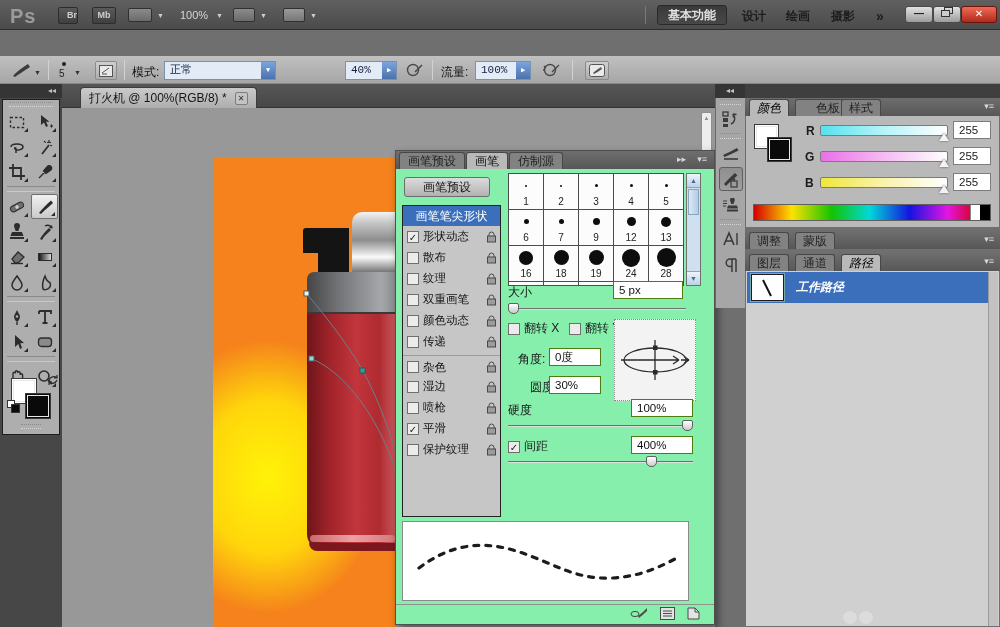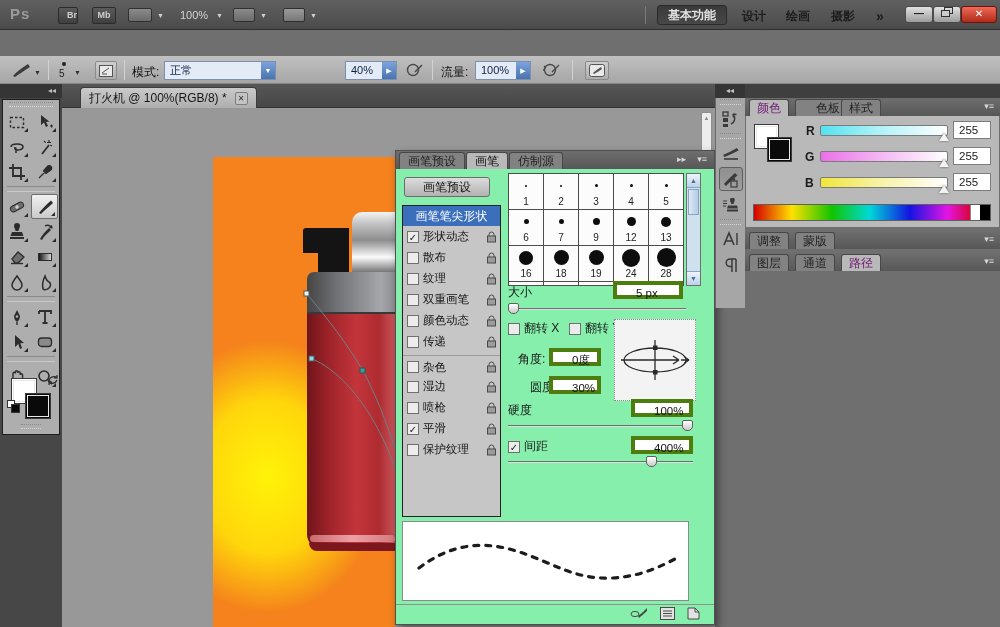--- a/index.html
+++ b/index.html
@@ -3,39 +3,39 @@
 <meta charset="utf-8">
 <style>
   * { margin:0; padding:0; box-sizing:border-box; }
   html,body { width:1000px; height:627px; }
   body { font-family:"Liberation Sans","DejaVu Sans",sans-serif; font-size:12px; color:#1a1a1a; background:#6f6f6f; overflow:hidden; }
   .abs { position:absolute; }
   #app { position:relative; width:1000px; height:627px; background:#6f6f6f; overflow:hidden; }
 
   
   .titlebar { left:0; top:0; width:1000px; height:30px; background:linear-gradient(#606060,#4b4b4b); border-bottom:1px solid #2d2d2d; }
-  .ps-logo { left:10px; top:5px; font-size:15px; font-weight:bold; color:#9b9b9b; letter-spacing:1px; }
+  .ps-logo { left:10px; top:5px; font-size:20px; font-weight:bold; color:#9b9b9b; letter-spacing:1px; }
   .tb-btn { position:absolute; top:7px; height:17px; background:linear-gradient(#5a5a5a,#3f3f3f); border:1px solid #2c2c2c; border-radius:2px; color:#cfcfcf; font-size:9px; font-weight:bold; text-align:center; line-height:15px; }
   .tb-ico { position:absolute; top:8px; height:14px; border:1px solid #303030; background:linear-gradient(#8b8b8b,#6a6a6a); border-radius:2px; }
   .tb-caret { position:absolute; top:12px; font-size:7px; color:#cfcfcf; }
   .tb-zoom { position:absolute; top:9px; color:#d4d4d4; font-size:11px; }
   .ws-btn { position:absolute; top:5px; height:20px; line-height:18px; padding:0 10px; color:#e3e3e3; font-weight:bold; background:linear-gradient(#3a3a3a,#484848); border:1px solid #2a2a2a; border-radius:3px; }
   .ws-item { position:absolute; top:8px; color:#1d1d1d; font-weight:bold; font-size:12px; }
   .win-btn { position:absolute; top:6px; width:28px; height:17px; border:1px solid #4a4a4a; border-radius:3px; background:linear-gradient(#e2e2e2,#9c9c9c); text-align:center; line-height:14px; font-size:10px; color:#222; font-weight:bold; }
   .win-close { width:36px; background:linear-gradient(#ef6a56,#b02a1c); color:#fff; border-color:#6d150c; }
   .tb-divider { position:absolute; top:6px; width:1px; height:18px; background:#7a7a7a; }
 
   
   .menubar { left:0; top:30px; width:1000px; height:26px; background:linear-gradient(#c6c6c6,#a9a9a9); border-bottom:1px solid #7c7c7c; display:flex; align-items:center; padding-left:12px; }
   .menu-item { padding:0 13px; font-size:12.5px; color:#141414; }
 
   
   .optionsbar { left:0; top:56px; width:1000px; height:28px; background:linear-gradient(#c0c0c0,#a6a6a6); border-bottom:1px solid #868686; }
   .opt-label { position:absolute; top:8px; font-size:12px; color:#141414; }
-  .opt-field { position:absolute; top:5px; height:19px; background:#e3ebf6; border:1px solid #7b90ad; font-size:11px; line-height:17px; padding-left:5px; color:#102040; }
+  .opt-field { position:absolute; top:5px; height:19px; background:#e3ebf6; border:1px solid #7b90ad; font-size:11px; line-height:17px; padding-left:5px; color:#102040;font-family:Liberation Mono, monospace; }
   .opt-spin { position:absolute; right:0; top:0; width:14px; height:17px; background:linear-gradient(#7ba3dd,#4a72ad); color:#fff; font-size:7px; text-align:center; line-height:17px; }
   .opt-divider { position:absolute; top:4px; width:1px; height:20px; background:#8b8b8b; border-right:1px solid #d2d2d2; }
   .opt-icobox { position:absolute; top:5px; height:19px; border:1px solid #8a8a8a; border-radius:2px; background:linear-gradient(#cfcfcf,#adadad); display:flex; align-items:center; justify-content:center; }
 
   
   .toolcol { left:0; top:84px; width:62px; height:543px; background:#474747; }
   .tool-head { left:0; top:84px; width:62px; height:14px; background:#353535; color:#bdbdbd; font-size:8px; text-align:right; padding-right:6px; line-height:14px; }
   .toolpanel { left:2px; top:99px; width:58px; height:336px; background:#aeaeae; border:1px solid #1e1e1e; }
   .grip { height:5px; margin:2px 6px; border-top:1px dotted #8b8b8b; border-bottom:1px dotted #d6d6d6; }
   .tool-grid { display:grid; grid-template-columns:28px 28px; justify-content:center; }
@@ -70,41 +70,41 @@
   .chk { width:12px; height:12px; background:#ececec; border:1px solid #6f6f6f; font-size:10px; line-height:11px; text-align:center; color:#222; margin-right:4px; flex:none; }
   .tipgrid-wrap { position:absolute; left:112px; top:22px; width:176px; height:113px; overflow:hidden; border:1px solid #4c4c4c; background:#4c4c4c; }
   .tipgrid { display:grid; grid-template-columns:repeat(5,1fr); grid-auto-rows:35px; gap:1px; }
   .tipcell { background:#fcfcfc; display:flex; flex-direction:column; align-items:center; }
   .tipdot { background:#0d0d0d; border-radius:50%; margin-top:auto; margin-bottom:auto; }
   .tipnum { font-size:10px; color:#222; line-height:1; padding-bottom:2px; }
   .tip-scroll { position:absolute; left:290px; top:22px; width:15px; height:113px; background:#cfe0ef; border:1px solid #6f6f6f; }
   .tip-scroll .sbtn { height:14px; background:linear-gradient(#eef4fb,#bcd2e8); border-bottom:1px solid #8aa5c0; color:#4a6a96; font-size:7px; text-align:center; line-height:13px; }
   .tip-scroll .sthumb { height:26px; background:linear-gradient(90deg,#dce9f6,#b3cce6); border:1px solid #8aa5c0; margin:1px; }
   .tip-scroll .sdn { position:absolute; bottom:0; left:0; right:0; border-top:1px solid #8aa5c0; border-bottom:none; }
-  .fld { position:absolute; height:18px; background:#fff; border:4px solid #4d7c0f; font-size:11.5px; line-height:16px; padding-left:19px; color:#111; }
+  .fld { position:absolute; height:18px; background:#fff; border:1px solid #4d7c0f; font-size:11.5px; line-height:16px; padding-left:5px; color:#111; }
   .slider { position:absolute; height:12px; }
   .slider .groove { position:absolute; left:0; right:0; top:5px; height:2px; background:#6e6e6e; border-bottom:1px solid #dedede; }
   .slider .thumb { position:absolute; top:0; width:11px; height:11px; background:linear-gradient(#ffffff,#c9c9c9); border:1px solid #606060; border-radius:2px 2px 5px 5px; }
   .plabel { position:absolute; font-size:12px; color:#141414; }
   .anglebox { position:absolute; left:218px; top:168px; width:82px; height:82px; background:#f3f3f3; border:1px dotted #8a8a8a; }
   .strokeprev { position:absolute; left:6px; top:370px; width:287px; height:80px; background:#fff; border:1px solid #8a8a8a; }
   .bp-foot { position:absolute; left:0; bottom:0; width:100%; height:20px; border-top:1px solid #909090; display:flex; justify-content:flex-end; align-items:center; gap:12px; padding-right:14px; }
 
   
   .dock-head { left:715px; top:84px; width:30px; height:14px; background:#353535; color:#c4c4c4; font-size:8px; text-align:center; line-height:14px; }
   .dock { left:715px; top:98px; width:30px; height:210px; background:#a6a6a6; border-left:1px solid #6a6a6a; }
   .dock-ico { width:24px; height:24px; margin:2px auto; display:flex; align-items:center; justify-content:center; }
   .dock-ico.sel { background:linear-gradient(#8f8f8f,#9f9f9f); border:1px solid #5f5f5f; border-radius:3px; }
   .dsep { height:6px; margin:1px 4px; border-top:1px dotted #8b8b8b; border-bottom:1px dotted #d6d6d6; }
 
   
   .rc-head { left:745px; top:84px; width:255px; height:14px; background:#3f3f3f; }
   .pg-tabs { position:absolute; height:18px; width:255px; background:linear-gradient(#6e6e6e,#575757); }
   .pg-tab { position:absolute; top:1px; height:17px; line-height:16px; padding:0 7px; font-size:12px; color:#242424; background:#828282; border:1px solid #474747; border-bottom:none; border-radius:3px 3px 0 0; }
-  .pg-tab.active { background:#b9b9b9; color:#701a75; }
+  .pg-tab.active { background:#b9b9b9; color:#000000;font-style:italic; }
   .pg-menu { position:absolute; right:6px; top:3px; color:#d9d9d9; font-size:9px; }
   .colorbody { left:745px; top:116px; width:255px; height:112px; background:#b9b9b9; border:1px solid #6f6f6f; border-top:none; }
   .chan-label { position:absolute; font-size:12px; font-weight:bold; color:#1a1a1a; }
   .chan-track { position:absolute; height:11px; border:1px solid #7b7b7b; border-radius:2px; }
   .chan-thumb { position:absolute; width:0; height:0; border-left:5px solid transparent; border-right:5px solid transparent; border-bottom:8px solid #f2f2f2; filter:drop-shadow(0 0 1px #555); }
   .chan-val { position:absolute; width:38px; height:18px; background:#fff; border:1px solid #7d7d7d; font-size:11.5px; line-height:16px; padding-left:5px; }
   .spectrum { position:absolute; left:7px; top:88px; width:238px; height:17px; border:1px solid #5f5f5f;
      background:linear-gradient(90deg,#d40000,#ffe100 16%,#11c400 33%,#00d8d8 49%,#1414e0 66%,#e414e4 82%,#d40000 95%); }
   .layersbody { left:745px; top:271px; width:255px; height:356px; background:#d0d0d0; border:1px solid #6f6f6f; border-top:none; }
   .pathrow { position:absolute; left:1px; top:1px; width:243px; height:31px; background:#3b6fbc; display:flex; align-items:center; }
@@ -717,14 +717,27 @@
     <div class="pg-tab" style="left:50px;">蒙版</div>
     <span class="pg-menu">▾≡</span>
   </div>
 
   <div class="pg-tabs" style="left:745px;top:253px;">
     <div class="pg-tab" style="left:4px;">图层</div>
     <div class="pg-tab" style="left:50px;">通道</div>
     <div class="pg-tab active" style="left:96px;">路径</div>
     <span class="pg-menu">▾≡</span>
   </div>
+  <div class="abs layersbody">
+    <div class="pathrow">
+      <div class="paththumb">
+        <svg width="33" height="27" viewBox="0 0 33 27">
+            <path d="M11 5 L19 21" stroke="#111" stroke-width="2"></path>
+          </svg>
+      </div>
+      <span class="pathname">工作路径</span>
+    </div>
+    <div class="lscroll"></div>
+    <div class="dot-oval" style="left:97px;top:340px;"></div>
+    <div class="dot-oval" style="left:113px;top:340px;"></div>
+  </div>
 
 </div>
 
 </body></html>

